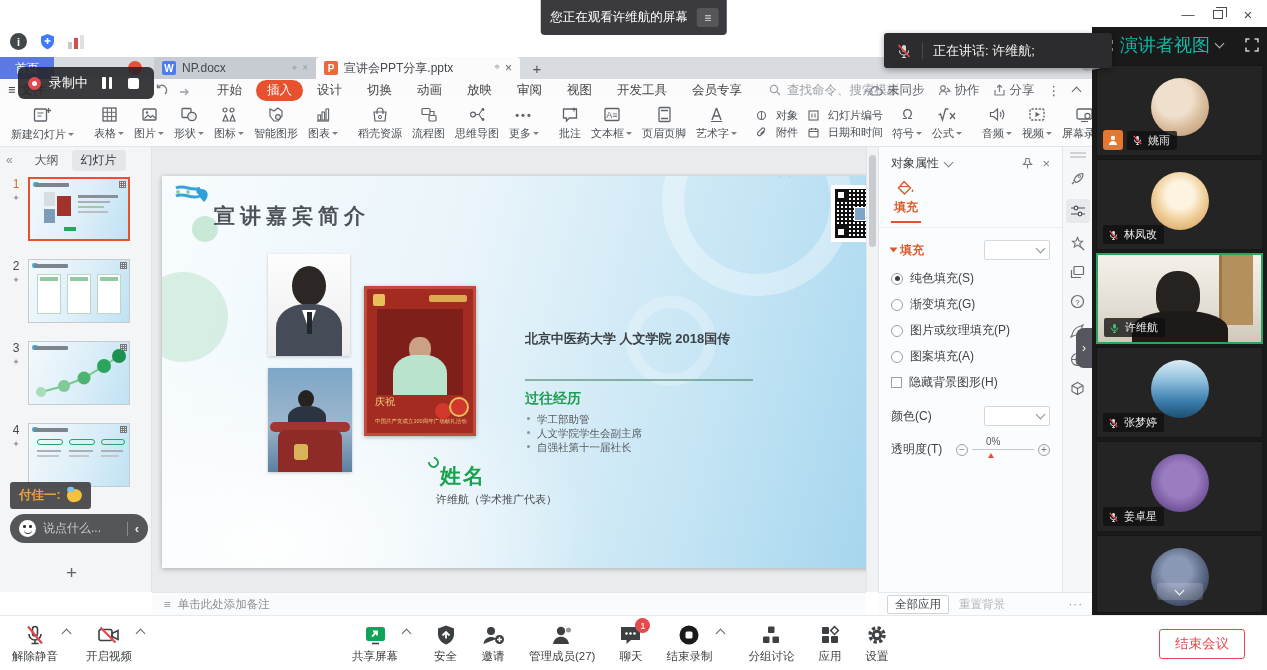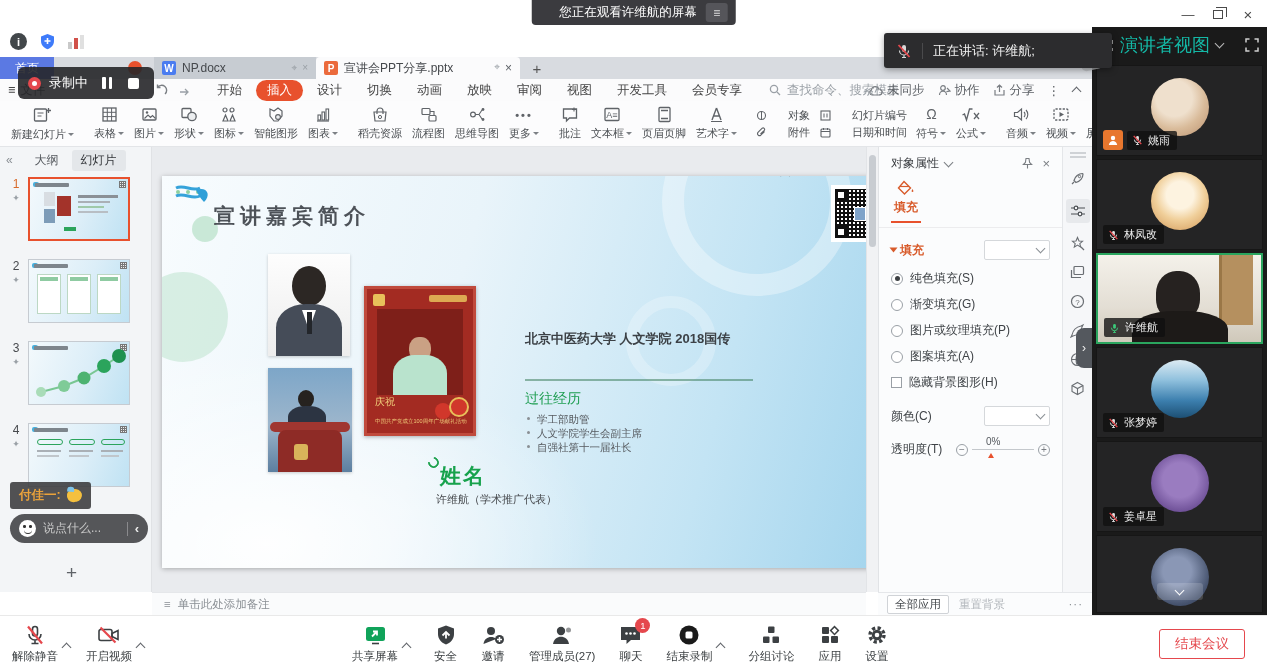--- a/index.html
+++ b/index.html
@@ -2,21 +2,21 @@
 <html><head>
 <meta charset="utf-8">
 <style>
 *{box-sizing:border-box;margin:0;padding:0}
 html,body{width:1267px;height:670px}
 body{position:relative;font-family:"Liberation Sans",sans-serif;font-size:12px;color:#333;background:#fff;overflow:hidden}
 svg{display:block}
 
 
 .titlebar{position:absolute;left:0;top:0;width:1267px;height:27px;background:#fff}
-.top-toast{position:absolute;left:50%;top:0;transform:translateX(-50%);height:25px;background:#3b3b3f;color:#fff;border-radius:0 0 4px 4px;display:flex;align-items:center;gap:9px;padding:0 8px 0 28px;font-size:12.5px;white-space:nowrap;z-index:90}
+.top-toast{position:absolute;left:50%;top:0;transform:translateX(-50%);height:35px;background:#3b3b3f;color:#fff;border-radius:0 0 4px 4px;display:flex;align-items:center;gap:9px;padding:0 8px 0 10px;font-size:12.5px;white-space:nowrap;z-index:90}
 .toast-menu{width:22px;height:19px;background:#55555a;border-radius:3px;display:flex;align-items:center;justify-content:center;color:#ddd;font-size:12px}
 .win-controls{position:absolute;right:4px;top:2px;display:flex;z-index:95}
 .win-controls>span{width:30px;height:24px;display:flex;align-items:center;justify-content:center;color:#4a4a4a;font-size:13px}
 .restore-box{width:10px;height:9px;border:1.2px solid #4a4a4a;position:relative}
 .restore-box::before{content:"";position:absolute;left:2px;top:-4px;width:10px;height:9px;border:1.2px solid #4a4a4a;border-left:none;border-bottom:none}
 
 
 .speak-toast{position:absolute;left:884px;top:33px;width:228px;height:35px;background:#2c2c2e;border-radius:3px;display:flex;align-items:center;gap:10px;padding:0 12px;z-index:85;box-shadow:0 2px 6px rgba(0,0,0,.35)}
 .speak-toast .txt{color:#f2f2f2;font-size:13px;white-space:nowrap}
 .blob{position:absolute;background:#caccd0;border-radius:5px;opacity:.8;z-index:80}
@@ -61,21 +61,21 @@
 
 
 .ribbon{position:absolute;left:0;top:101px;width:1092px;height:46px;background:#fcfcfd;border-bottom:1px solid #e3e5e8;display:flex;align-items:center;padding-left:6px}
 .rbtn{display:flex;flex-direction:column;align-items:center;justify-content:center;gap:3px;padding:2px 5px;font-size:11px;color:#4a4e52;white-space:nowrap}
 .rbtn.dis{color:#b7bbc0}
 .rbtn .lbl{display:flex;align-items:center;gap:2px}
 .dd{width:0;height:0;border-left:3px solid transparent;border-right:3px solid transparent;border-top:3.5px solid #7c8085}
 .dis .dd{border-top-color:#c3c7cb}
 .rsep{width:1px;height:34px;background:#e6e8eb;margin:0 5px}
 .rsmall{display:grid;grid-template-columns:auto auto;gap:2px 10px;font-size:11px;color:#4a4e52;padding:0 4px}
-.rsmall .it{display:flex;align-items:center;gap:21px;white-space:nowrap}
+.rsmall .it{display:flex;align-items:center;gap:9px;white-space:nowrap}
 
 
 .recpill{position:absolute;left:18px;top:67px;width:136px;height:32px;background:rgba(38,38,41,.9);border-radius:6px;display:flex;align-items:center;gap:8px;padding:0 10px;z-index:60;color:#fff;font-size:13px}
 .recdot{width:13px;height:13px;border-radius:50%;background:#e5484d;position:relative}
 .recdot::after{content:"";position:absolute;left:4px;top:4px;width:5px;height:5px;border-radius:50%;background:#fff}
 .pausebars{display:flex;gap:3px;margin-left:6px}
 .pausebars i{display:block;width:3.5px;height:12px;background:#fff;border-radius:1px}
 .stopsq{width:11px;height:11px;background:#fff;border-radius:2px;margin-left:8px}
 
 
@@ -141,21 +141,21 @@
 .redcard .em{position:absolute;left:6px;top:5px;width:12px;height:12px;background:#e8c05a;border-radius:2px}
 .redcard .uni{position:absolute;right:6px;top:6px;width:38px;height:7px;background:rgba(232,192,90,.85);border-radius:2px}
 .redcard .ph{position:absolute;left:10px;top:20px;right:10px;height:86px;background:#7e1f19;overflow:hidden}
 .redcard .sw{position:absolute;left:50%;bottom:-6px;transform:translateX(-50%);width:54px;height:46px;background:#b9e3cd;border-radius:40% 40% 0 0}
 .redcard .hd{position:absolute;left:50%;bottom:34px;transform:translateX(-50%);width:22px;height:24px;background:#caa184;border-radius:45%}
 .redcard .cap{position:absolute;left:8px;bottom:24px;color:#f0cf7a;font-size:10px;font-weight:normal}
 .redcard .sub{position:absolute;left:8px;bottom:8px;right:6px;color:#eec878;font-size:5.5px;line-height:7px}
 .redcard .b100{position:absolute;right:4px;bottom:16px;width:20px;height:20px;background:#d1372b;border:2px solid #e8c05a;border-radius:50%;box-shadow:-16px 4px 0 -2px #d1372b}
 .edu{position:absolute;left:363px;top:152px;font-size:13px;font-weight:bold;color:#3c4146;line-height:22px}
 .edu-div{position:absolute;left:363px;top:203px;width:228px;height:2px;background:#3f7f5f;opacity:.55}
-.exp-t{position:absolute;left:363px;top:214px;font-size:14px;font-weight:normal;color:#1f9e52}
+.exp-t{position:absolute;left:363px;top:214px;font-size:14px;font-weight:bold;color:#1f9e52}
 .exp-list{position:absolute;left:365px;top:236px;font-size:10.5px;color:#55595e;line-height:14px}
 .exp-list li{list-style:none;padding-left:10px;position:relative}
 .exp-list li::before{content:"";position:absolute;left:0;top:5px;width:3px;height:3px;background:#8a8f94;border-radius:50%}
 .name-lb{position:absolute;left:278px;top:286px;font-size:21px;font-weight:bold;color:#17a24c;letter-spacing:2px}
 .cring{position:absolute;left:266px;top:281px;width:11px;height:11px;border:2.5px solid #1fa24e;border-top-color:transparent;border-radius:50%;transform:rotate(-40deg)}
 .name-v{position:absolute;left:274px;top:316px;font-size:11px;color:#46494d}
 .logo{position:absolute;left:8px;top:6px}
 .cursor-x{position:absolute;left:624px;top:-14px;color:#6a6e73;font-size:13px;z-index:5}
 
 
@@ -207,21 +207,21 @@
 .pill{display:flex;align-items:center;gap:5px;background:rgba(15,15,15,.78);padding:2px 7px 2px 5px;border-radius:2px;color:#f0f0f0;font-size:11px;white-space:nowrap}
 .hostbadge{width:20px;height:20px;background:#e8772e;border-radius:3px;display:flex;align-items:center;justify-content:center}
 .videobg{position:absolute;inset:0;background:linear-gradient(180deg,#f4f1ea 0%,#e3ded4 60%,#cfc8ba 100%)}
 .door{position:absolute;right:8px;top:0;width:34px;height:70px;background:#b5905f;border-left:3px solid #9a7747}
 .vhead{position:absolute;left:58px;top:16px;width:44px;height:48px;background:#262220;border-radius:46% 46% 40% 40%}
 .vbody{position:absolute;left:34px;top:56px;width:96px;height:40px;background:#1d1a18;border-radius:45% 45% 0 0}
 .expandbtn{position:absolute;left:50%;bottom:12px;transform:translateX(-50%);width:46px;height:17px;background:rgba(255,255,255,.16);border-radius:3px;display:flex;align-items:center;justify-content:center;z-index:4}
 
 
 .bottombar{position:absolute;left:0;top:615px;width:1267px;height:55px;background:#fff;border-top:1px solid #e9e9e9;z-index:70}
-.tgroup{display:flex;align-items:center}
+.tgroup{display:flex;align-items:flex-start}
 .tbtn{display:flex;flex-direction:column;align-items:center;gap:3px;font-size:11.5px;color:#3c4043;padding-top:7px;white-space:nowrap}
 .tbtn .ticon{height:23px;display:flex;align-items:center;justify-content:center;position:relative}
 .chev{margin:14px 0 0 5px}
 .left-ctl{position:absolute;left:12px;top:0;display:flex;gap:16px}
 .mid-ctl{position:absolute;left:352px;top:0;display:flex;gap:24px}
 .badge{position:absolute;right:-8px;top:-5px;min-width:15px;height:15px;background:#e5484d;border-radius:8px;color:#fff;font-size:9.5px;display:flex;align-items:center;justify-content:center;padding:0 3px}
 .endbtn{position:absolute;right:22px;top:13px;width:86px;height:30px;border:1px solid #e5484d;border-radius:3px;color:#e5484d;font-size:13.5px;display:flex;align-items:center;justify-content:center;background:#fff}
 </style>
 </head>
 <body>

